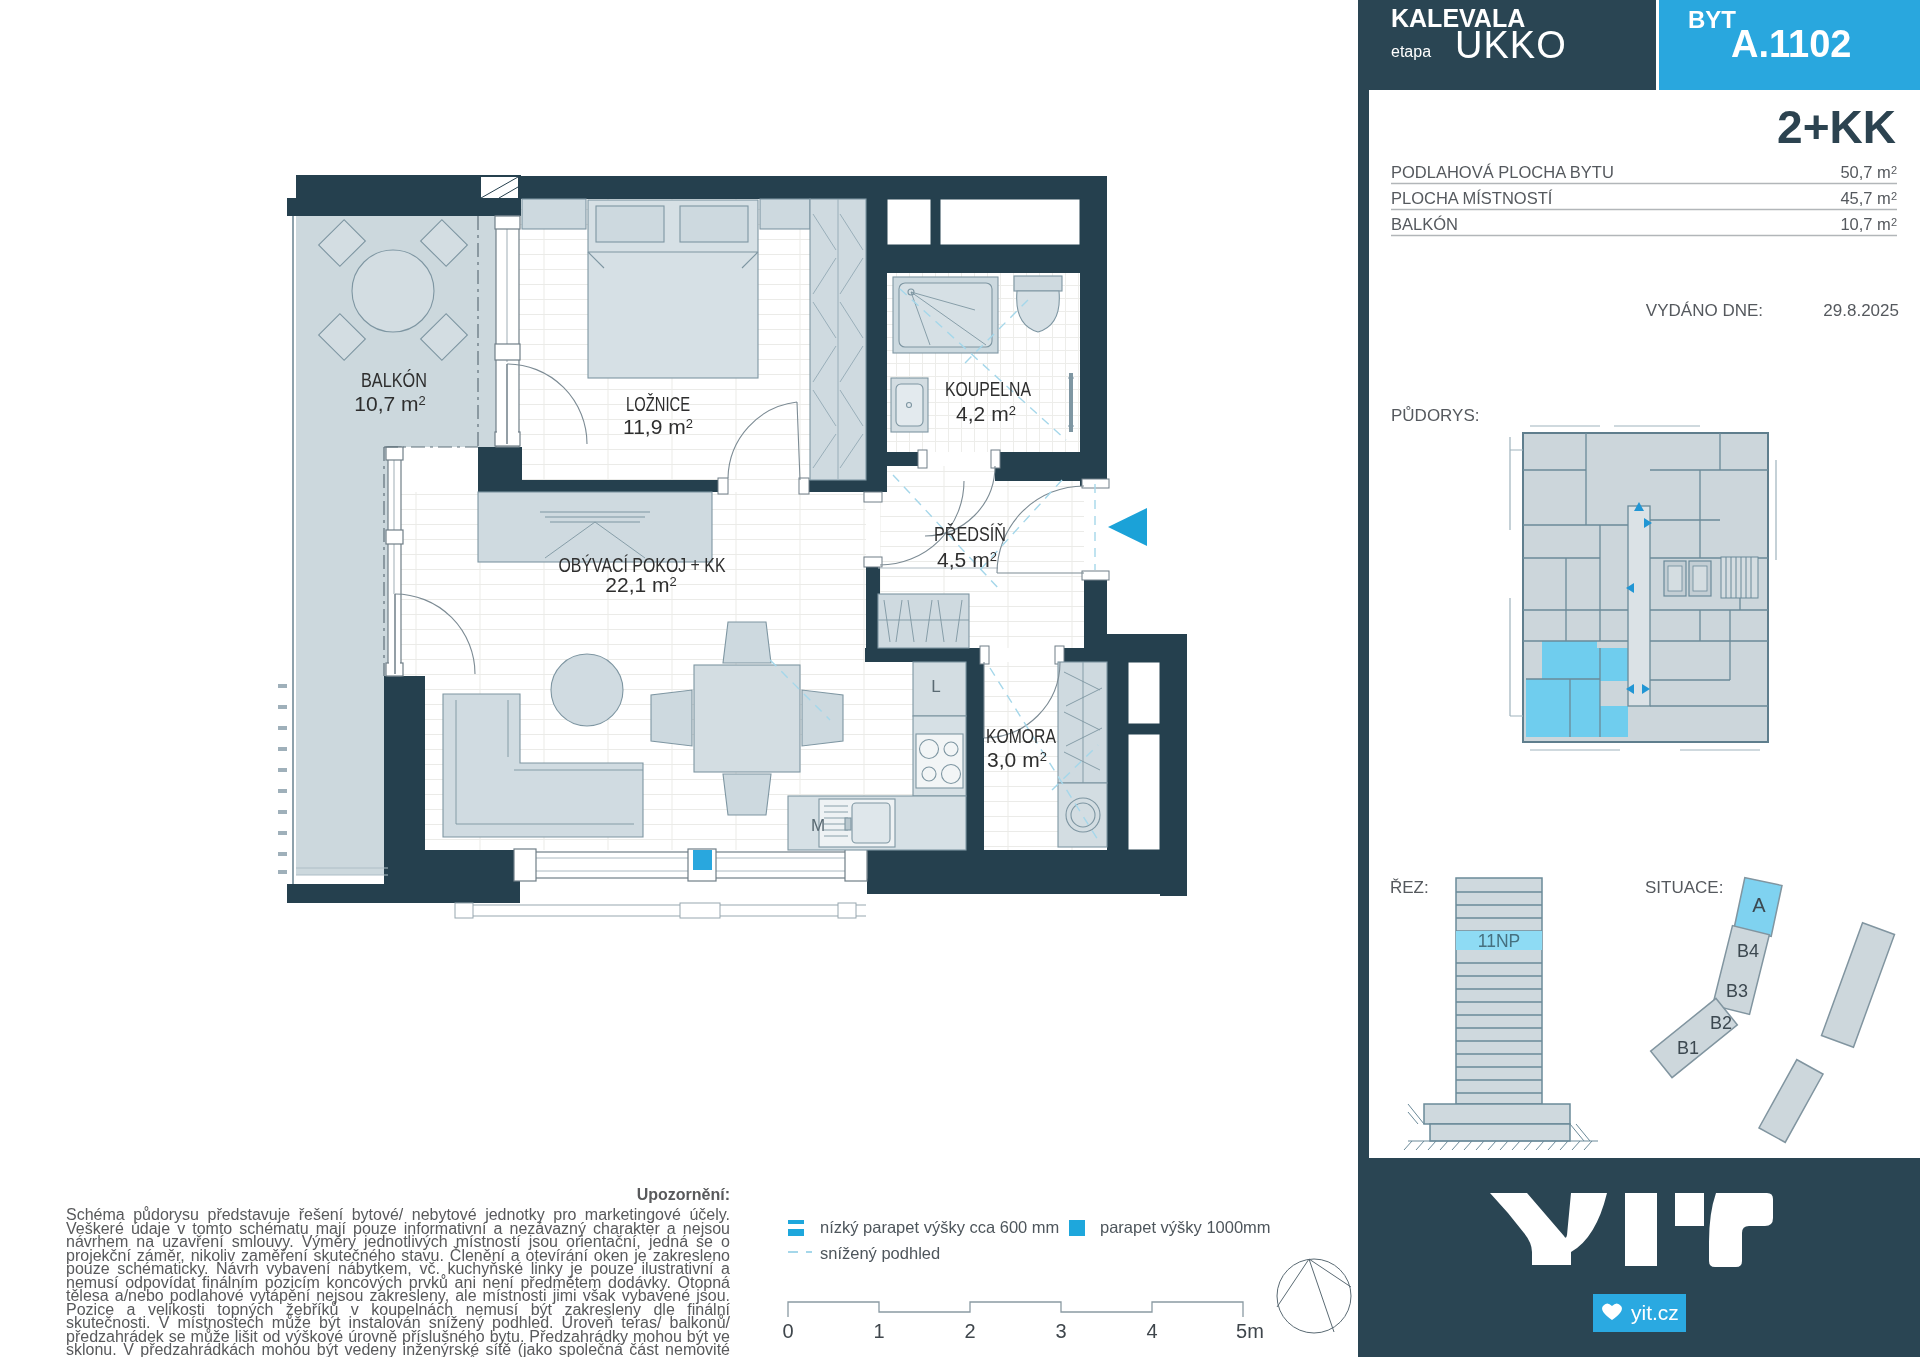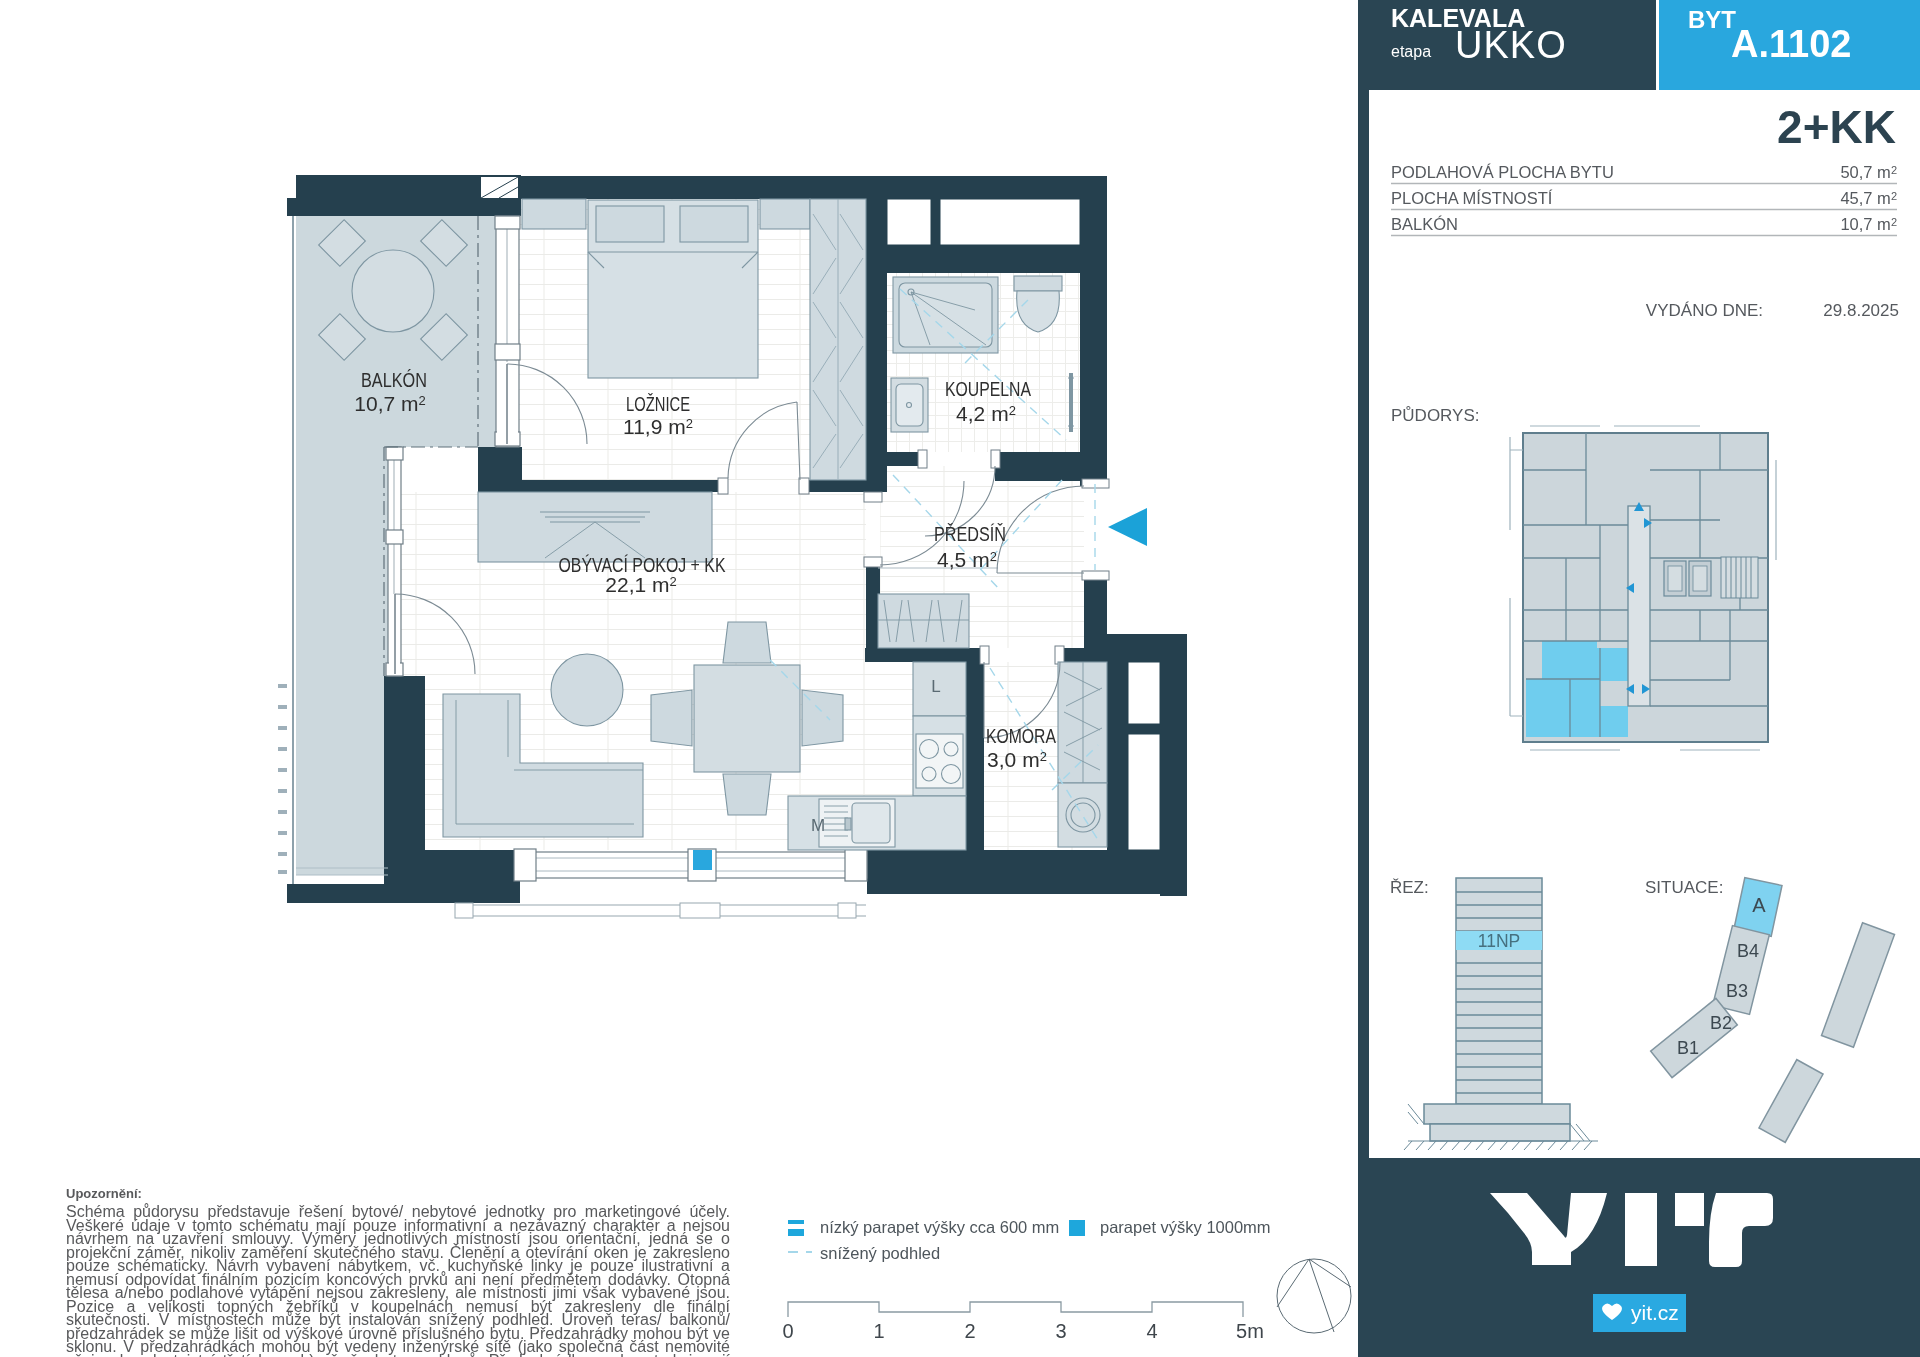--- a/index.html
+++ b/index.html
@@ -1,18 +1,18 @@
 <!DOCTYPE html>
 <html><head><meta charset="utf-8">
 <style>
 html,body{margin:0;padding:0;background:#fff;}
 #page{position:relative;width:1920px;height:1357px;overflow:hidden;background:#fff;
   font-family:"Liberation Sans", sans-serif;}
 #note{position:absolute;left:66px;top:1186px;width:664px;color:#58595b;}
-#note h4{margin:0 0 4px 0;font-size:13px;}
+#note h4{margin:0 0 4px 0;font-size:16px;text-align:right;}
 #note p{margin:0;font-size:16px;line-height:13.5px;text-align:justify;}
 svg{position:absolute;left:0;top:0;}
 text{font-family:"Liberation Sans", sans-serif;}
 </style></head>
 <body>
 <div id="page">
 <svg width="1920" height="1357" viewBox="0 0 1920 1357">
 <defs>
 <pattern id="pl" width="64" height="15" patternUnits="userSpaceOnUse">
   <rect width="64" height="15" fill="#ffffff"></rect>

